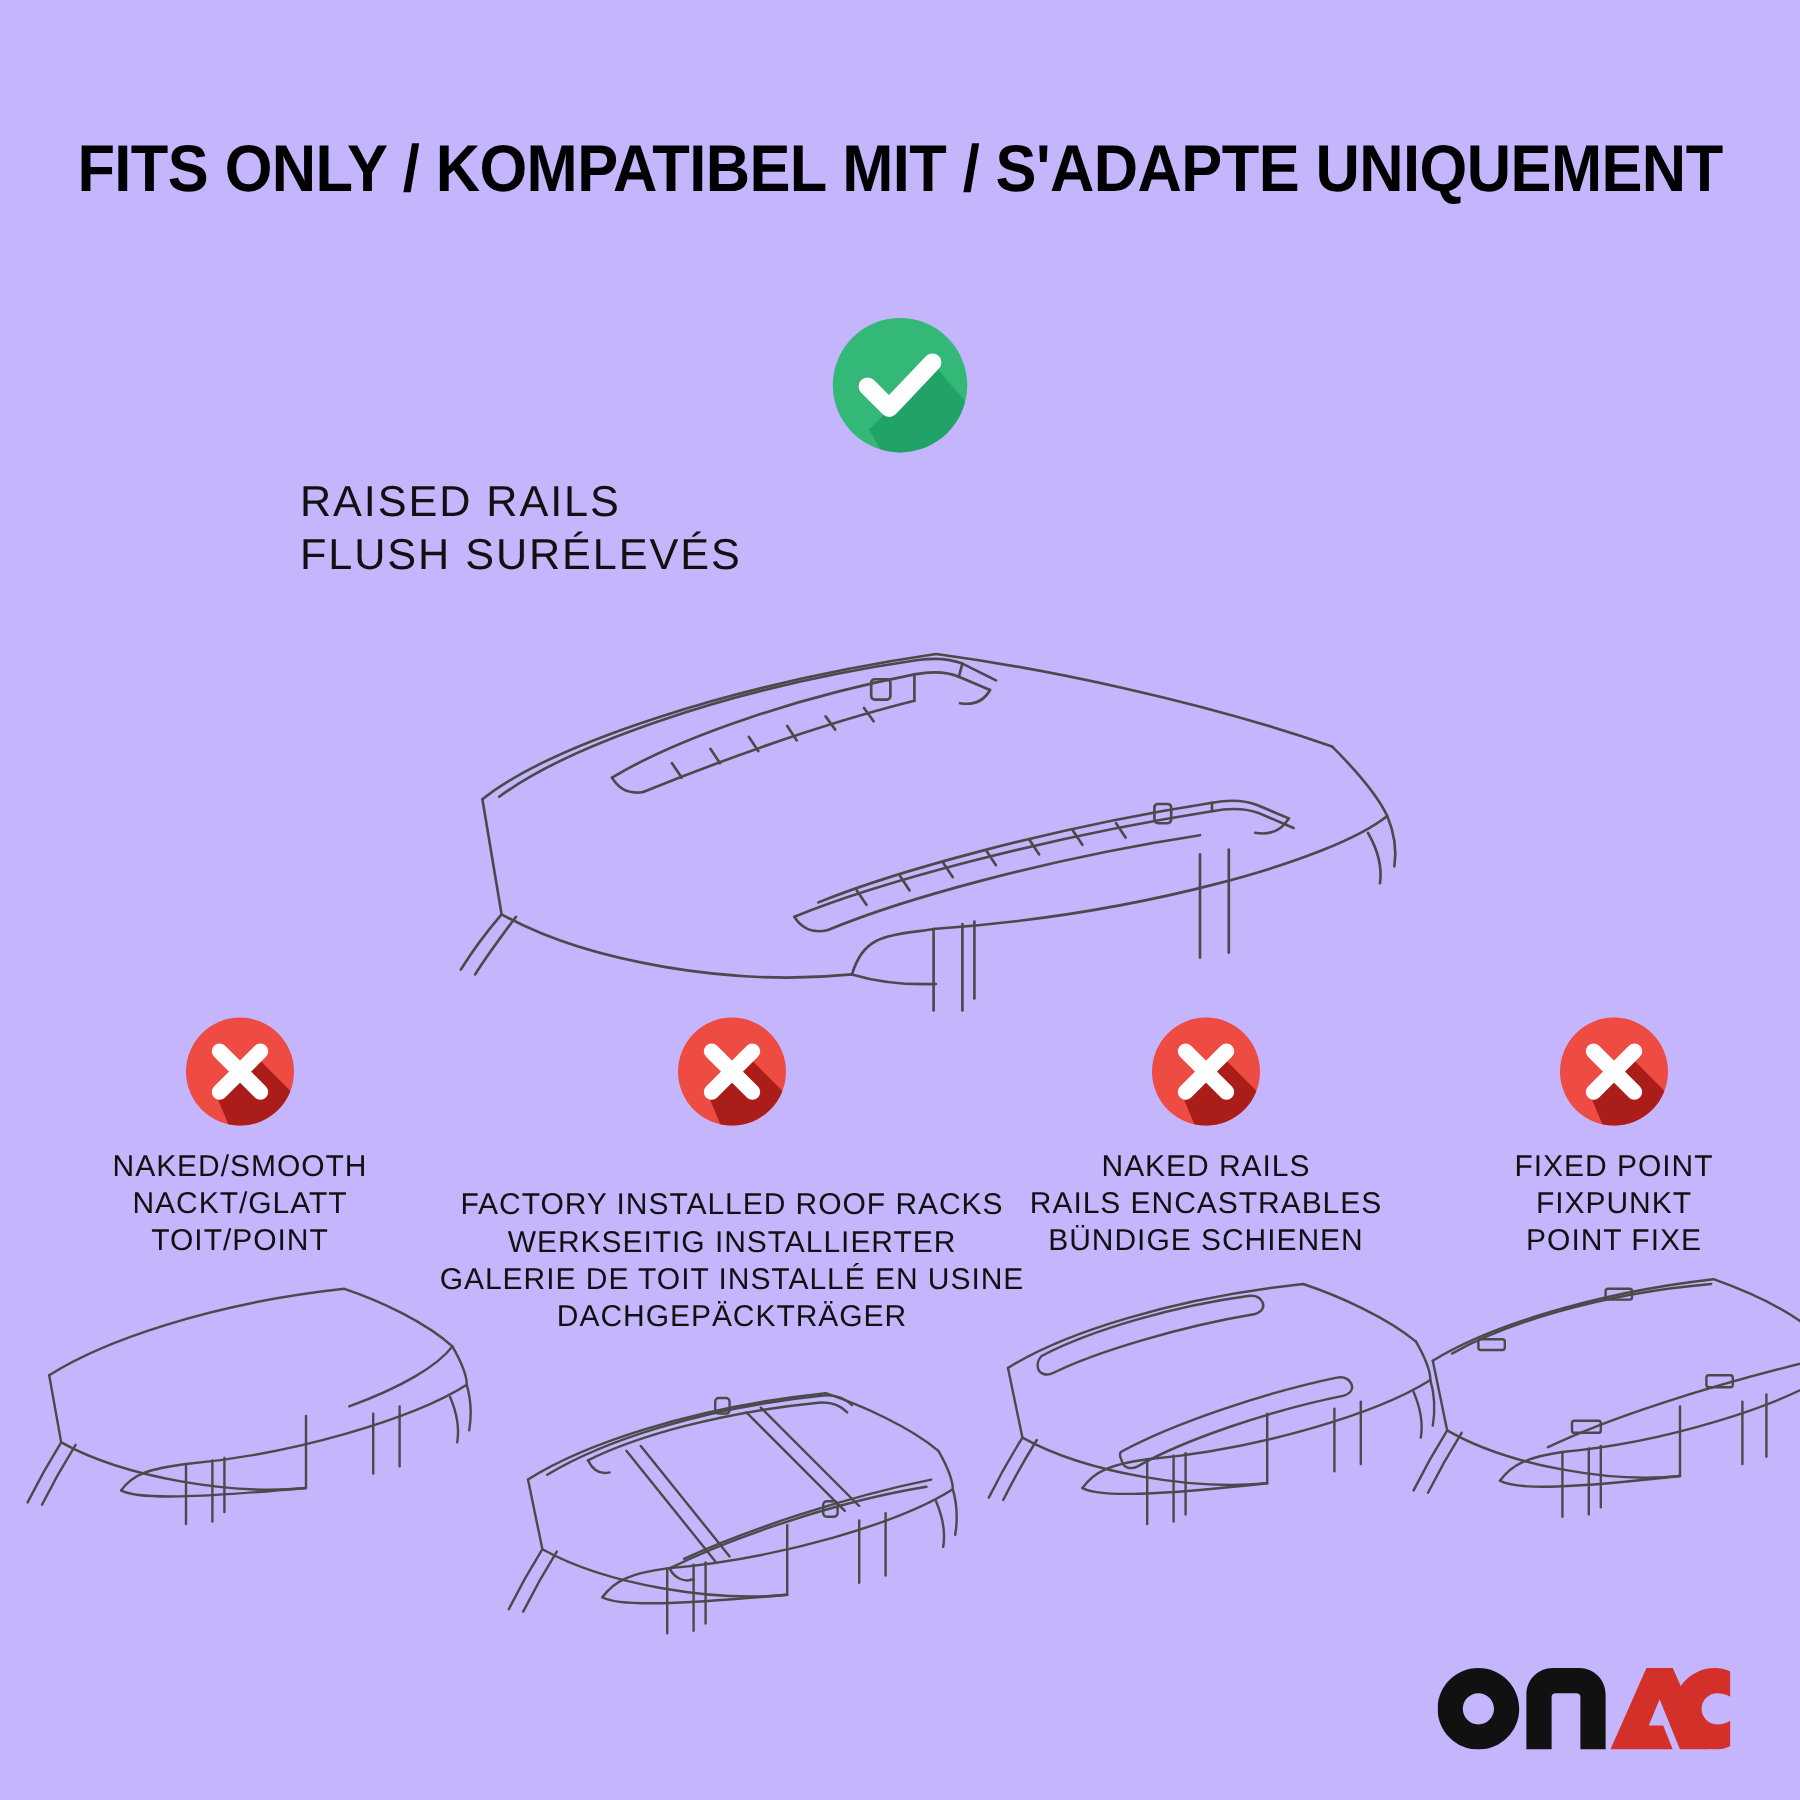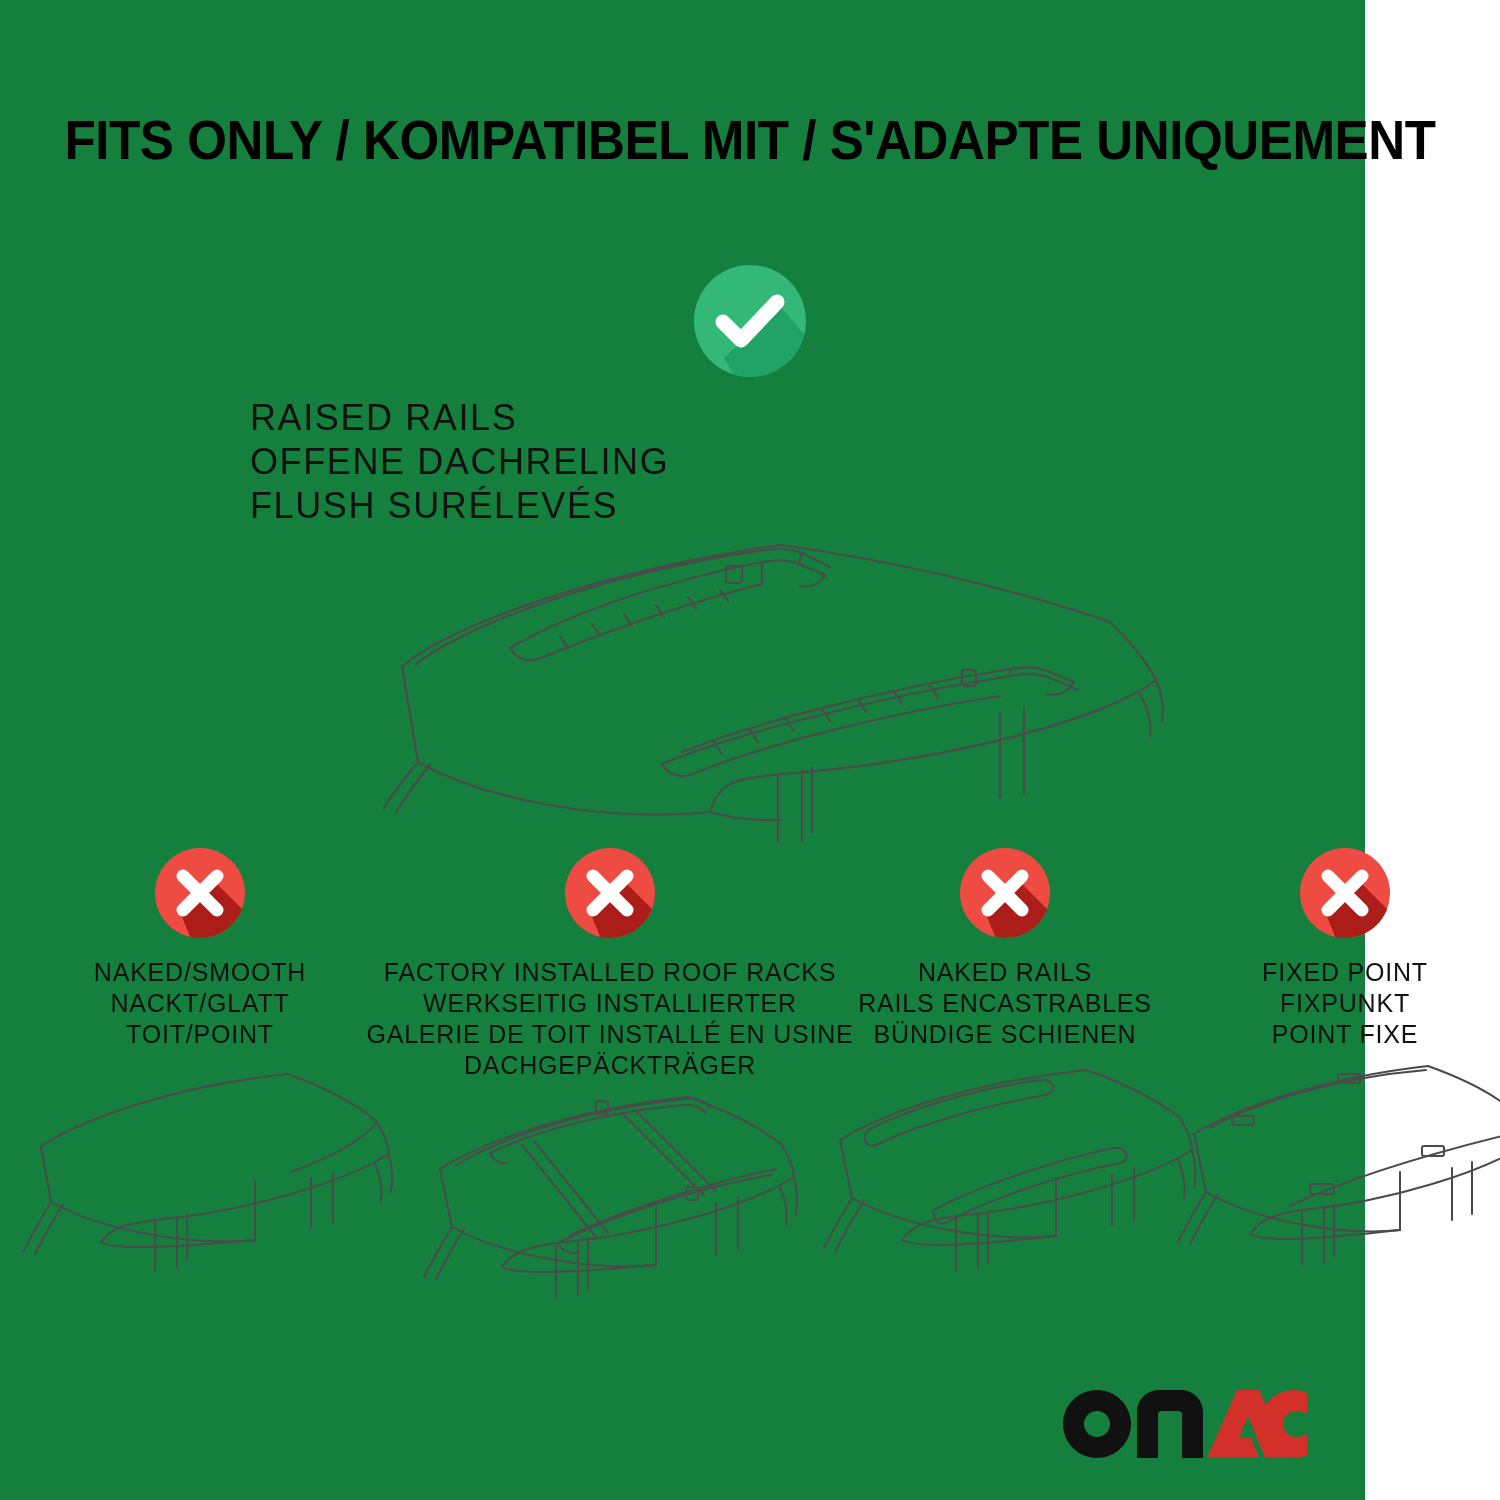--- a/index.html
+++ b/index.html
@@ -2,21 +2,21 @@
 <html><head>
 <meta charset="utf-8">
 <style>
   * { box-sizing: border-box; margin: 0; padding: 0; }
   html, body {
     width: 1500px; height: 1500px;
     background: #ffffff;
     font-family: "Liberation Sans", sans-serif;
     overflow: hidden;
   }
-  .page { position: relative; width: 1365px; height: 1500px; background: #15803d; }
+  .page { position: relative; width: 1500px; height: 1500px; background: #c4b5fd; }
 
   
   .title {
     position: absolute;
     top: 108px; left: 0; width: 1500px;
     text-align: center;
     font-family: "Liberation Sans", sans-serif;
     font-weight: 700;
     font-size: 55px;
     line-height: 64px;
@@ -57,21 +57,21 @@
     position: absolute;
     top: 845px; left: 0; width: 1500px;
     display: flex;
   }
   .cell {
     display: flex;
     flex-direction: column;
     align-items: center;
   }
   .cell-0 { width: 400px; }
-  .cell-1 { width: 420px; }
+  .cell-1 { width: 420px; gap: 32px; }
   .cell-2 { width: 370px; }
   .cell-3 { width: 310px; }
 
   .x-wrap { height: 112px; display: flex; align-items: flex-start; justify-content: center; }
 
   .cell-label {
     text-align: center;
     font-size: 25px;
     line-height: 31px;
     letter-spacing: 0.8px;
@@ -112,21 +112,20 @@
         <circle cx="59" cy="59" r="56" fill="#33b877"></circle>
         <g clip-path="url(#clipGreen)">
           <polygon points="84,38 118,78 118,118 46,118 33,96 56,74" fill="#1f9e64" opacity="0.85"></polygon>
         </g>
         <path d="M32 60 L50 78 L86 40" fill="none" stroke="#ffffff" stroke-width="15" stroke-linecap="round" stroke-linejoin="round"></path>
       </svg>
     </div>
 
     <div class="hero-text">
       <div>RAISED RAILS</div>
-      <div>OFFENE DACHRELING</div>
       <div>FLUSH SURÉLEVÉS</div>
     </div>
 
     <div class="hero-art">
       <svg class="line-art" width="880" height="340" viewBox="0 0 880 340">
         <g fill="none" stroke="#4a4a4a" stroke-width="2.2" stroke-linecap="round" stroke-linejoin="round">
 
           <path d="M92 154 C150 108 300 58 470 33 C560 45 690 72 800 110"></path>
           <path d="M92 154 L108 250 C180 290 300 310 400 300"></path>
           <path d="M800 110 C825 135 840 155 846 168 C800 205 640 250 470 262 C430 268 410 266 400 300"></path>

